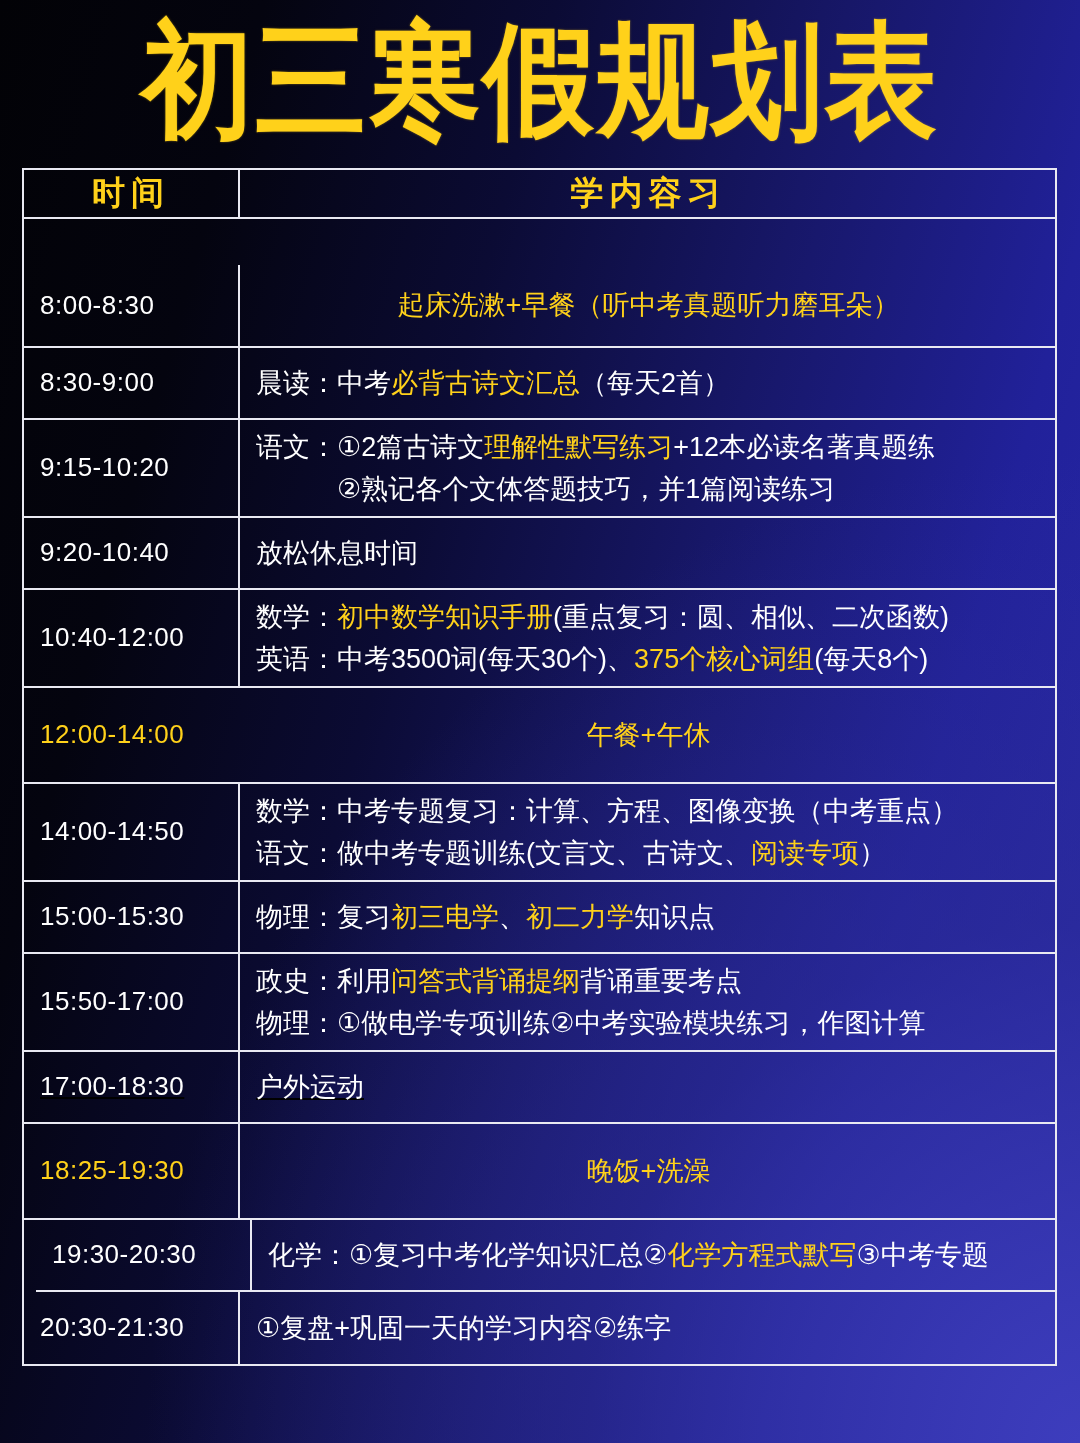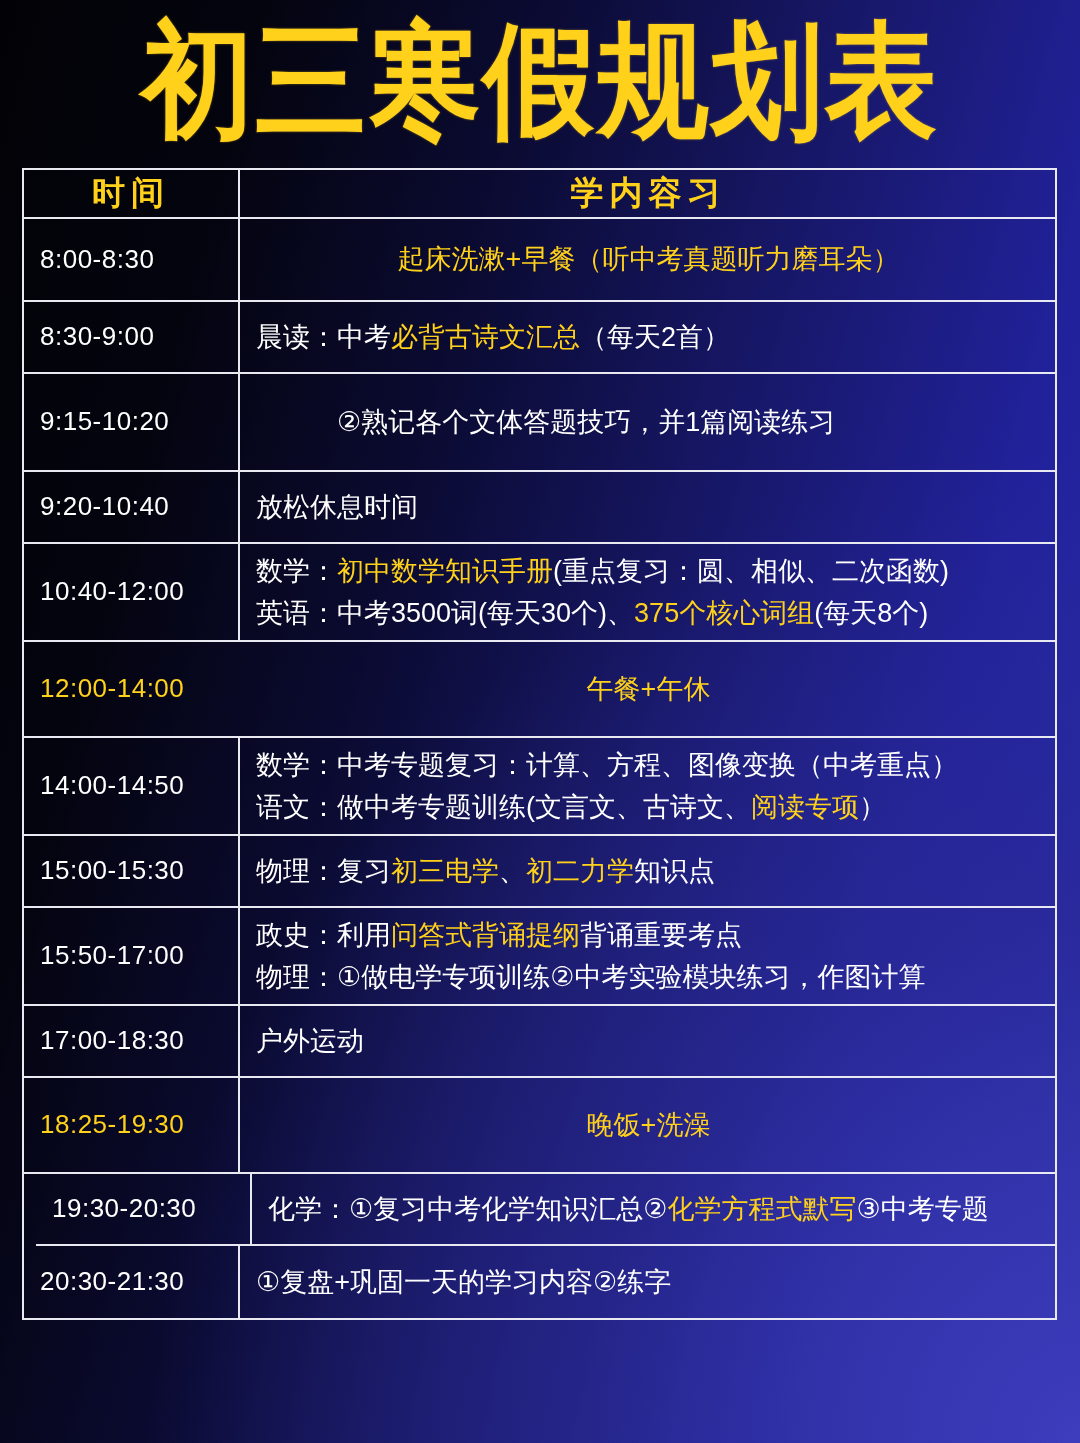--- a/index.html
+++ b/index.html
@@ -114,35 +114,36 @@
   </div>
 
   <div class="table">
 
     <div class="row header">
       <div class="cell-time">时间</div>
       <div class="cell-content">学内容习</div>
     </div>
 
     <div id="rows-host">
-        <div class="row" style="min-height: 83px;">
+        <div class="row" style="min-height: 83px; margin-top: 46px;">
           <div class="cell-time">8:00-8:30</div>
           <div class="cell-content center">
             <div class="line"><span class="t-yellow">起床洗漱+早餐（听中考真题听力磨耳朵）</span></div>
           </div>
         </div>
         <div class="row" style="min-height: 72px;">
           <div class="cell-time">8:30-9:00</div>
           <div class="cell-content">
             <div class="line"><span>晨读：中考</span><span class="t-yellow">必背古诗文汇总</span><span>（每天2首）</span></div>
           </div>
         </div>
         <div class="row" style="min-height: 98px;">
           <div class="cell-time">9:15-10:20</div>
           <div class="cell-content">
+            <div class="line"><span>语文：①2篇古诗文</span><span class="t-yellow">理解性默写练习</span><span>+12本必读名著真题练</span></div>
             <div class="line"><span>　　　②熟记各个文体答题技巧，并1篇阅读练习</span></div>
           </div>
         </div>
         <div class="row" style="min-height: 72px;">
           <div class="cell-time">9:20-10:40</div>
           <div class="cell-content">
             <div class="line"><span>放松休息时间</span></div>
           </div>
         </div>
         <div class="row" style="min-height: 98px;">
@@ -171,21 +172,21 @@
             <div class="line"><span>物理：复习</span><span class="t-yellow">初三电学</span><span>、</span><span class="t-yellow">初二力学</span><span>知识点</span></div>
           </div>
         </div>
         <div class="row" style="min-height: 98px;">
           <div class="cell-time">15:50-17:00</div>
           <div class="cell-content">
             <div class="line"><span>政史：利用</span><span class="t-yellow">问答式背诵提纲</span><span>背诵重要考点</span></div>
             <div class="line"><span>物理：①做电学专项训练②中考实验模块练习，作图计算</span></div>
           </div>
         </div>
-        <div class="row" style="min-height: 72px;">
+        <div class="row" style="min-height: 72px; text-decoration: underline;">
           <div class="cell-time">17:00-18:30</div>
           <div class="cell-content">
             <div class="line"><span>户外运动</span></div>
           </div>
         </div>
         <div class="row" style="min-height: 96px;">
           <div class="cell-time yellow">18:25-19:30</div>
           <div class="cell-content center">
             <div class="line"><span class="t-yellow">晚饭+洗澡</span></div>
           </div>

